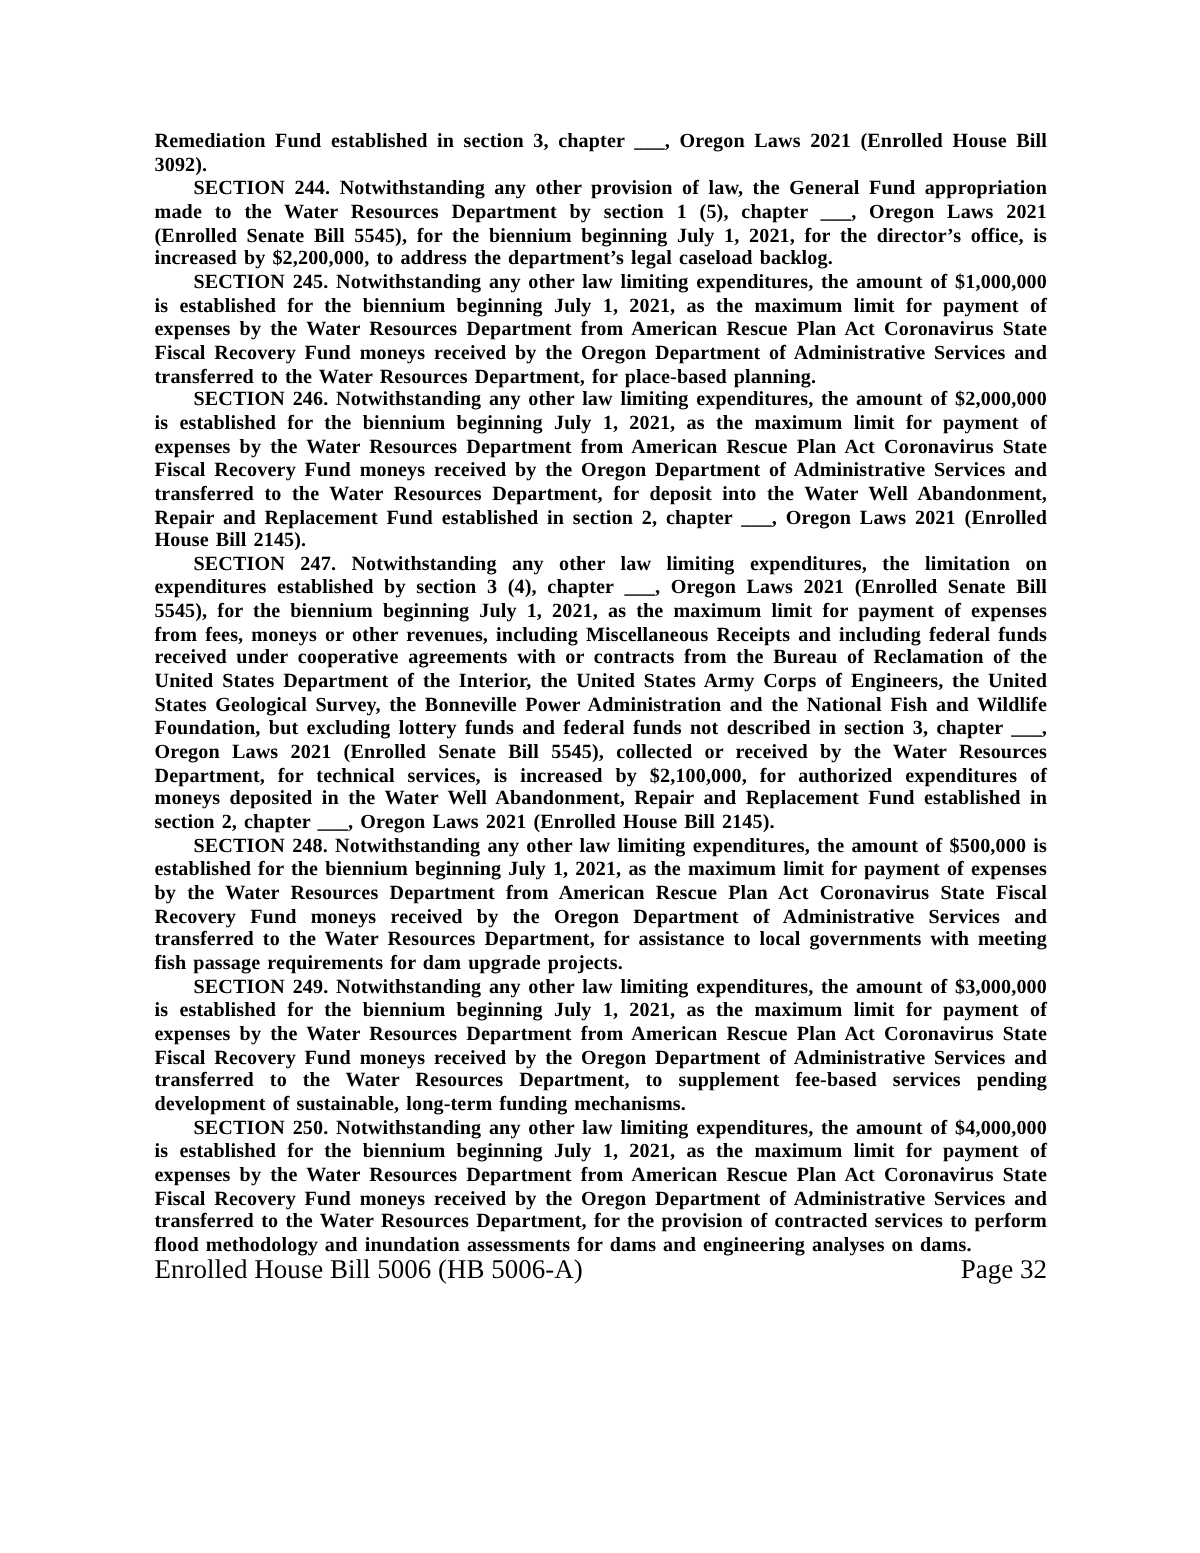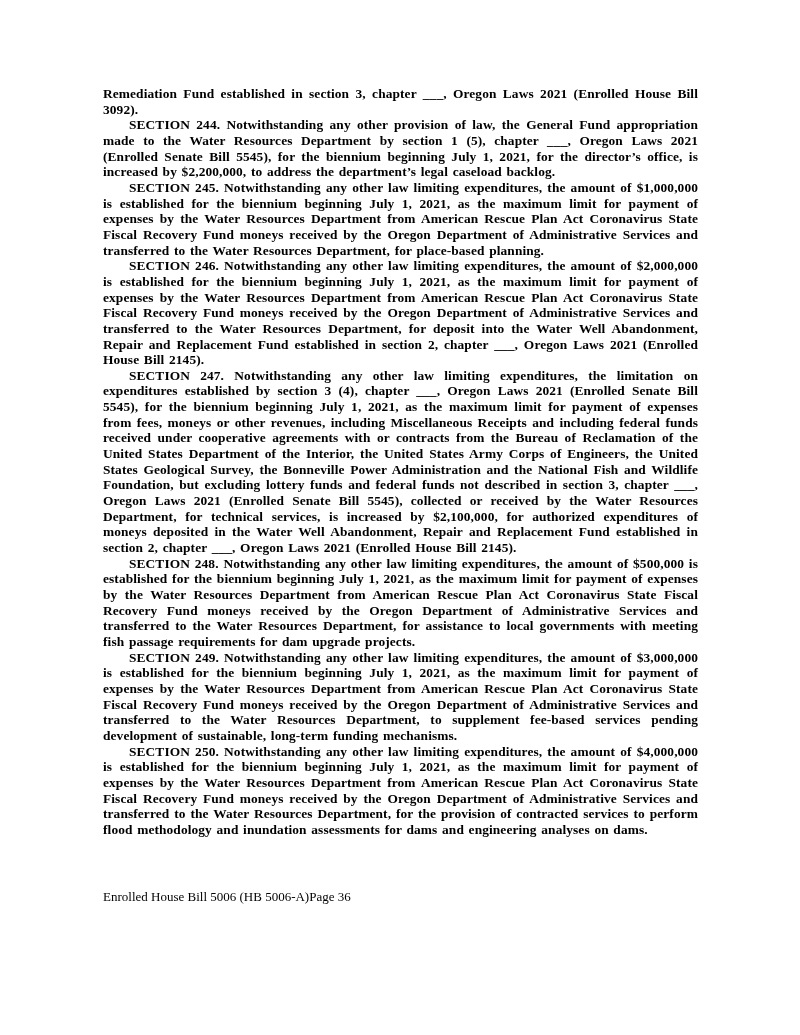--- a/index.html
+++ b/index.html
@@ -34,24 +34,25 @@
   }
   p.para.indent {
     text-indent: 26px;
   }
   .section-label {
     text-underline-offset: 2px;
   }
   .footer {
     position: absolute;
     left: 103px;
-    top: 889px;
+    top: 838px;
     width: 595px;
     display: flex;
-    font-size: 13px;
+    justify-content: space-between;
+    font-size: 18px;
     line-height: 16px;
     font-weight: normal;
   }
 </style>
 </head>
 <body>
 
 <div class="page">
   <div class="content">
 
@@ -68,15 +69,15 @@
     <p class="para indent"><span class="section-label">SECTION 248.</span> <span>Notwithstanding any other law limiting expenditures, the amount of $500,000 is established for the biennium beginning July 1, 2021, as the maximum limit for payment of expenses by the Water Resources Department from American Rescue Plan Act Coronavirus State Fiscal Recovery Fund moneys received by the Oregon Department of Administrative Services and transferred to the Water Resources Department, for assistance to local governments with meeting fish passage requirements for dam upgrade projects.</span></p>
 
     <p class="para indent"><span class="section-label">SECTION 249.</span> <span>Notwithstanding any other law limiting expenditures, the amount of $3,000,000 is established for the biennium beginning July 1, 2021, as the maximum limit for payment of expenses by the Water Resources Department from American Rescue Plan Act Coronavirus State Fiscal Recovery Fund moneys received by the Oregon Department of Administrative Services and transferred to the Water Resources Department, to supplement fee-based services pending development of sustainable, long-term funding mechanisms.</span></p>
 
     <p class="para indent"><span class="section-label">SECTION 250.</span> <span>Notwithstanding any other law limiting expenditures, the amount of $4,000,000 is established for the biennium beginning July 1, 2021, as the maximum limit for payment of expenses by the Water Resources Department from American Rescue Plan Act Coronavirus State Fiscal Recovery Fund moneys received by the Oregon Department of Administrative Services and transferred to the Water Resources Department, for the provision of contracted services to perform flood methodology and inundation assessments for dams and engineering analyses on dams.</span></p>
 
   </div>
 
   <div class="footer">
     <span>Enrolled House Bill 5006 (HB 5006-A)</span>
-    <span>Page 36</span>
+    <span>Page 32</span>
   </div>
 </div>
 
 </body></html>

